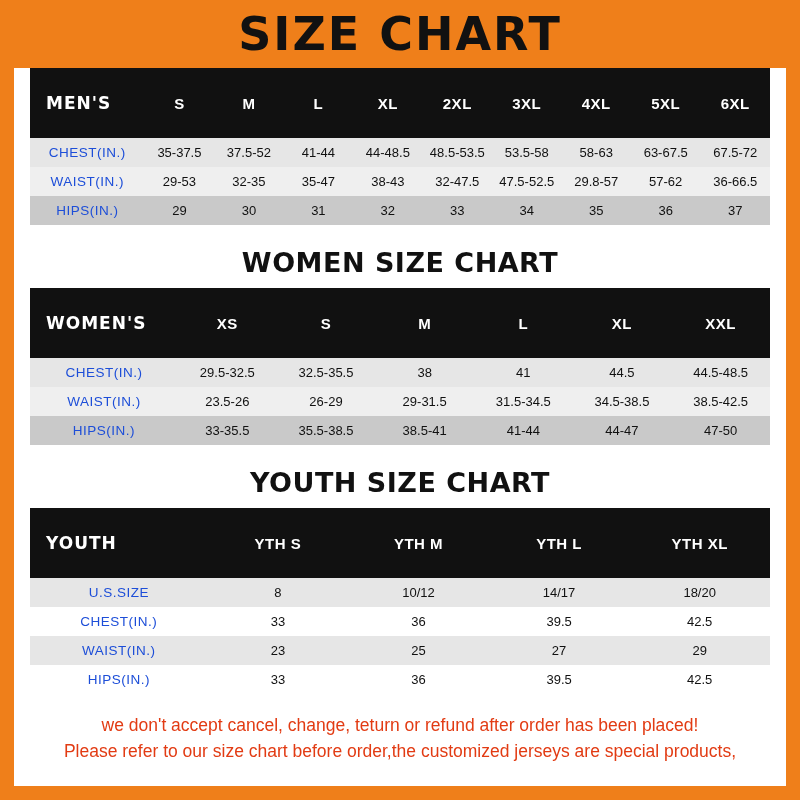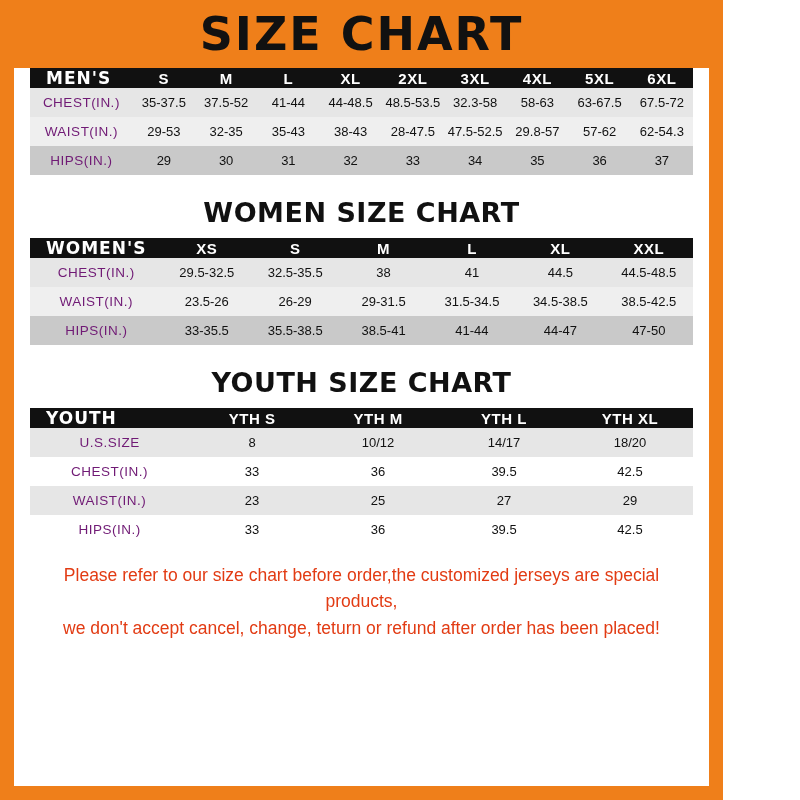--- a/index.html
+++ b/index.html
@@ -8,21 +8,21 @@
   }
   body {
     width: 800px;
     height: 800px;
     background: #ffffff;
     font-family: "Liberation Sans", sans-serif;
     overflow: hidden;
   }
   .page {
     position: relative;
-    width: 723px;
+    width: 800px;
     height: 800px;
     box-sizing: border-box;
     border-left: 14px solid #ef7f1a;
     border-right: 14px solid #ef7f1a;
     background: #ffffff;
   }
   .banner {
     height: 68px;
     background: #ef7f1a;
     display: flex;
@@ -63,39 +63,39 @@
     font-family: "Liberation Sans", sans-serif;
   }
   
   table.size-table thead tr {
     background: #111111;
   }
   table.size-table thead th {
     color: #ffffff;
     font-size: 15px;
     font-weight: bold;
-    padding: 0 2px;
+    padding: 25px 2px;
     letter-spacing: 0.5px;
   }
   table.size-table thead th.rowlabel {
     text-align: left;
     padding-left: 16px;
     font-family: "DejaVu Sans", sans-serif;
     font-size: 17px;
     letter-spacing: 1px;
   }
   table.size-table tbody td {
     font-size: 13px;
     color: #111111;
     padding: 7px 2px;
   }
   table.size-table tbody td.rowlabel {
     font-size: 13.5px;
     letter-spacing: 0.5px;
-    color: #701a75;
+    color: #1d4ed8;
     margin-left: 44px;
   }
   table.size-table tbody tr.light { background: #e6e6e6; }
   table.size-table tbody tr.lighter { background: #efefef; }
   table.size-table tbody tr.grey { background: #c9c9c9; }
   table.size-table tbody tr.white { background: #ffffff; }
 
   
   .men col.c0 { width: 15.5%; }
   
@@ -161,36 +161,36 @@
         </tr>
       </thead>
       <tbody>
         <tr class="light">
           <td class="rowlabel">CHEST(IN.)</td>
           <td>35-37.5</td>
           <td>37.5-52</td>
           <td>41-44</td>
           <td>44-48.5</td>
           <td>48.5-53.5</td>
-          <td>32.3-58</td>
+          <td>53.5-58</td>
           <td>58-63</td>
           <td>63-67.5</td>
           <td>67.5-72</td>
         </tr>
         <tr class="lighter">
           <td class="rowlabel">WAIST(IN.)</td>
           <td>29-53</td>
           <td>32-35</td>
-          <td>35-43</td>
+          <td>35-47</td>
           <td>38-43</td>
-          <td>28-47.5</td>
+          <td>32-47.5</td>
           <td>47.5-52.5</td>
           <td>29.8-57</td>
           <td>57-62</td>
-          <td>62-54.3</td>
+          <td>36-66.5</td>
         </tr>
         <tr class="grey">
           <td class="rowlabel">HIPS(IN.)</td>
           <td>29</td>
           <td>30</td>
           <td>31</td>
           <td>32</td>
           <td>33</td>
           <td>34</td>
           <td>35</td>
@@ -297,20 +297,20 @@
           <td class="rowlabel">HIPS(IN.)</td>
           <td>33</td>
           <td>36</td>
           <td>39.5</td>
           <td>42.5</td>
         </tr>
       </tbody>
     </table>
 
     <div class="footer-note">
+      <div>we don't accept cancel, change, teturn or refund after order has been placed!</div>
       <div>Please refer to our size chart before order,the customized jerseys are special products,</div>
-      <div>we don't accept cancel, change, teturn or refund after order has been placed!</div>
     </div>
 
   </div>
 
   <div class="bottom-bar"></div>
 </div>
 
 </body></html>

